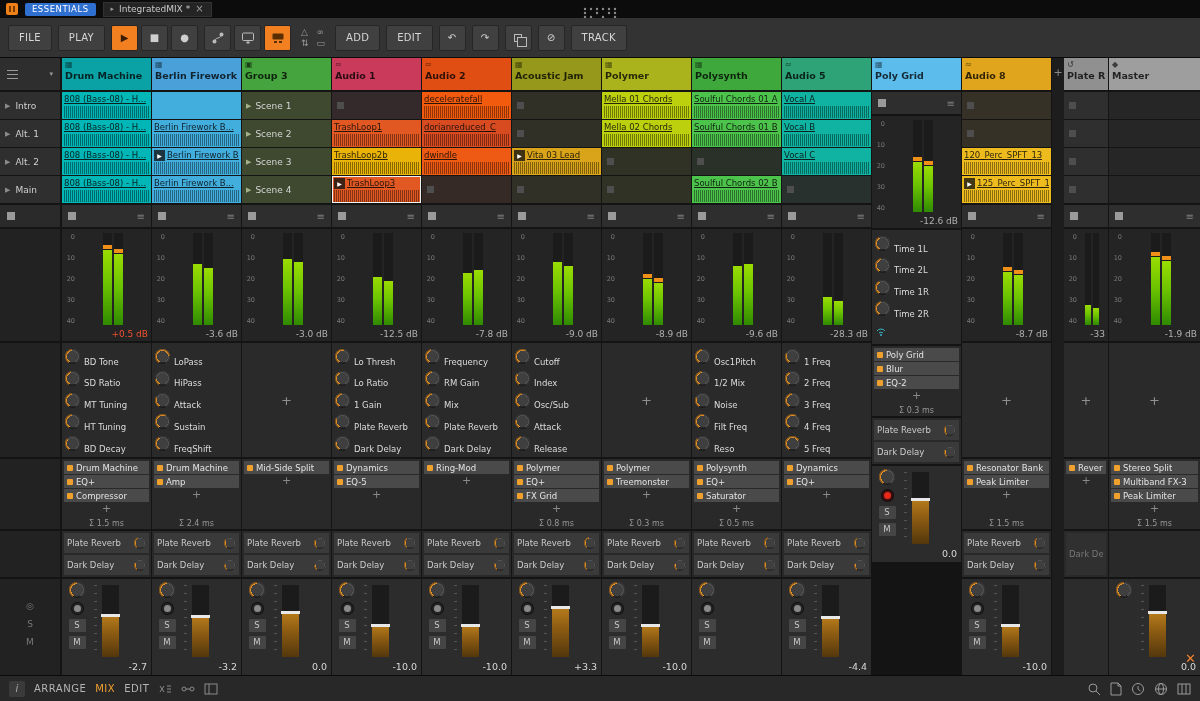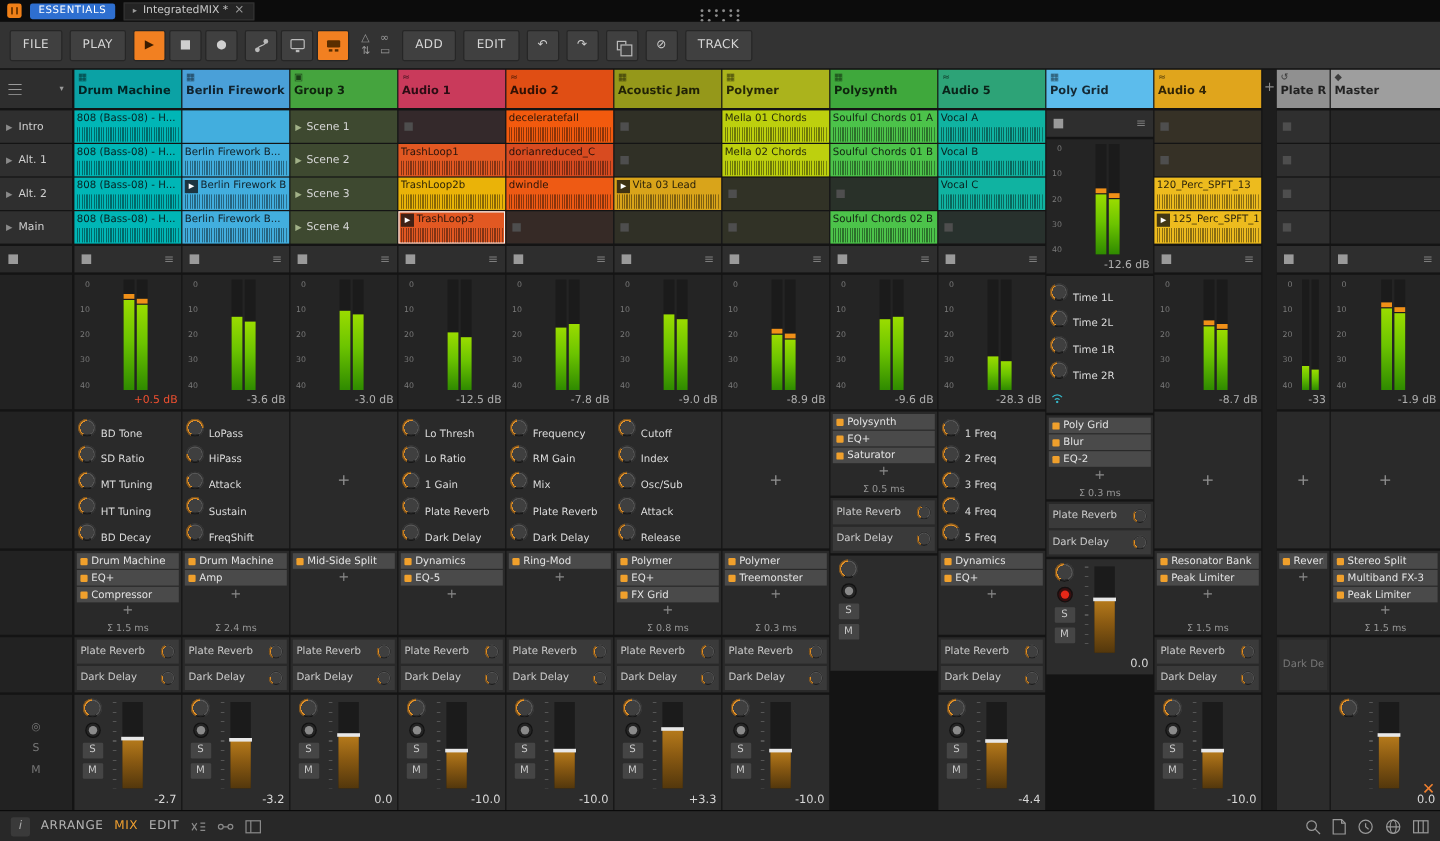--- a/index.html
+++ b/index.html
@@ -62,21 +62,21 @@
   .track > div:last-child { margin-bottom:0; }
 
   .t-head { height:32px; padding:2px 3px; position:relative; overflow:hidden; }
   .t-ico { display:block; font-size:8px; line-height:10px; color:rgba(0,0,0,.62); }
   .t-name { display:block; font-size:9.5px; font-weight:bold; white-space:nowrap; overflow:hidden; color:rgba(0,0,0,.78); }
 
   .t-slots { height:111px; display:flex; flex-direction:column; }
   .slot { height:27px; margin-bottom:1px; background:#282828; position:relative; overflow:hidden; flex:none; }
   .slot:last-child { margin-bottom:0; }
   .slot.clip { display:flex; align-items:flex-start; gap:2px; padding:2px 2px 0 2px; }
-  .cname { font-size:8.5px; color:rgba(8,8,8,.85); white-space:nowrap; overflow:hidden; }
+  .cname { font-size:8.5px; color:rgba(8,8,8,.85); white-space:nowrap; overflow:hidden;text-decoration:underline; }
   .pbadge { flex:none; width:11px; height:11px; background:rgba(18,18,18,.78); color:#fff; font-size:6px; line-height:11px; text-align:center; }
   .wave { position:absolute; left:2px; right:2px; bottom:1px; height:12px;
           background:repeating-linear-gradient(90deg,rgba(0,0,0,.42) 0 1px,transparent 1px 2px); }
   .slot.sel { box-shadow:inset 0 0 0 1px #f0f0f0; }
   .slot.scene { background:#3e4930; display:flex; align-items:center; gap:4px; padding:0 4px; }
   .stri { color:#a2b188; font-size:7px; }
   .sname { font-size:9px; color:#d6d6d6; white-space:nowrap; overflow:hidden; }
   .slot.empty .tint { position:absolute; inset:0; opacity:.08; }
   .esq { position:absolute; left:5px; top:10px; width:7px; height:7px; background:#4e4e4e; }
   .slot.blank { background:#262626; }
@@ -1020,20 +1020,42 @@
       <div class="m-bars">
               <div class="m-bar">
                 <div class="m-fill" style="height: 64%;"></div>
               </div>
               <div class="m-bar">
                 <div class="m-fill" style="height: 66%;"></div>
               </div>
             </div>
       <div class="m-read">-9.6 dB</div>
     </div>
+    <div class="t-knobs">
+            <div class="k-row">
+              <span class="kn" style="background: radial-gradient(circle, rgb(63, 63, 63) 0px, rgb(63, 63, 63) 52%, rgba(0, 0, 0, 0) 53%), conic-gradient(from 210deg, rgb(232, 149, 42) 0deg, rgb(232, 149, 42) 150deg, rgb(87, 87, 87) 150deg, rgb(87, 87, 87) 300deg, rgba(0, 0, 0, 0) 300deg, rgba(0, 0, 0, 0) 360deg);"></span>
+              <span class="k-lab">Osc1Pitch</span>
+            </div>
+            <div class="k-row">
+              <span class="kn" style="background: radial-gradient(circle, rgb(63, 63, 63) 0px, rgb(63, 63, 63) 52%, rgba(0, 0, 0, 0) 53%), conic-gradient(from 210deg, rgb(232, 149, 42) 0deg, rgb(232, 149, 42) 150deg, rgb(87, 87, 87) 150deg, rgb(87, 87, 87) 300deg, rgba(0, 0, 0, 0) 300deg, rgba(0, 0, 0, 0) 360deg);"></span>
+              <span class="k-lab">1/2 Mix</span>
+            </div>
+            <div class="k-row">
+              <span class="kn" style="background: radial-gradient(circle, rgb(63, 63, 63) 0px, rgb(63, 63, 63) 52%, rgba(0, 0, 0, 0) 53%), conic-gradient(from 210deg, rgb(232, 149, 42) 0deg, rgb(232, 149, 42) 90deg, rgb(87, 87, 87) 90deg, rgb(87, 87, 87) 300deg, rgba(0, 0, 0, 0) 300deg, rgba(0, 0, 0, 0) 360deg);"></span>
+              <span class="k-lab">Noise</span>
+            </div>
+            <div class="k-row">
+              <span class="kn" style="background: radial-gradient(circle, rgb(63, 63, 63) 0px, rgb(63, 63, 63) 52%, rgba(0, 0, 0, 0) 53%), conic-gradient(from 210deg, rgb(232, 149, 42) 0deg, rgb(232, 149, 42) 165deg, rgb(87, 87, 87) 165deg, rgb(87, 87, 87) 300deg, rgba(0, 0, 0, 0) 300deg, rgba(0, 0, 0, 0) 360deg);"></span>
+              <span class="k-lab">Filt Freq</span>
+            </div>
+            <div class="k-row">
+              <span class="kn" style="background: radial-gradient(circle, rgb(63, 63, 63) 0px, rgb(63, 63, 63) 52%, rgba(0, 0, 0, 0) 53%), conic-gradient(from 210deg, rgb(232, 149, 42) 0deg, rgb(232, 149, 42) 105deg, rgb(87, 87, 87) 105deg, rgb(87, 87, 87) 300deg, rgba(0, 0, 0, 0) 300deg, rgba(0, 0, 0, 0) 360deg);"></span>
+              <span class="k-lab">Reso</span>
+            </div>
+          </div>
     <div class="t-devices">
             <div class="dev">
               <span class="ddot"></span>
               <span class="dlab">Polysynth</span>
             </div>
             <div class="dev">
               <span class="ddot"></span>
               <span class="dlab">EQ+</span>
             </div>
             <div class="dev">
@@ -1260,21 +1282,21 @@
                 <div class="f-fill" style="height: 63%;"></div>
                 <div class="f-handle" style="bottom: calc(63% - 2px);"></div>
               </div>
               <div class="f-val">0.0</div>
             </div>
           </div>
   </div>
         <div class="track normal" style="width: 89px;">
     <div class="t-head" style="background: rgb(224, 165, 28);">
       <span class="t-ico">≈</span>
-      <span class="t-name">Audio 4</span>
+      <span class="t-name">Audio 8</span>
     </div>
     <div class="t-slots">
             <div class="slot empty">
               <div class="tint" style="background: rgb(224, 165, 28);"></div>
               <span class="esq"></span>
             </div>
             <div class="slot empty">
               <div class="tint" style="background: rgb(224, 165, 28);"></div>
               <span class="esq"></span>
             </div>

